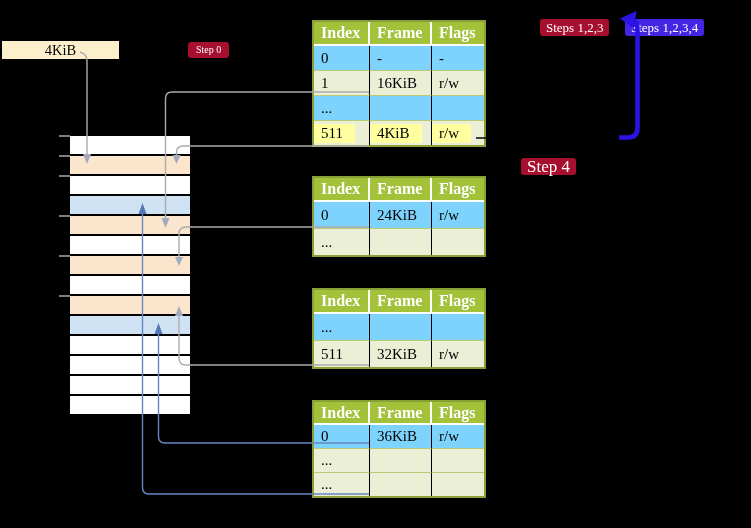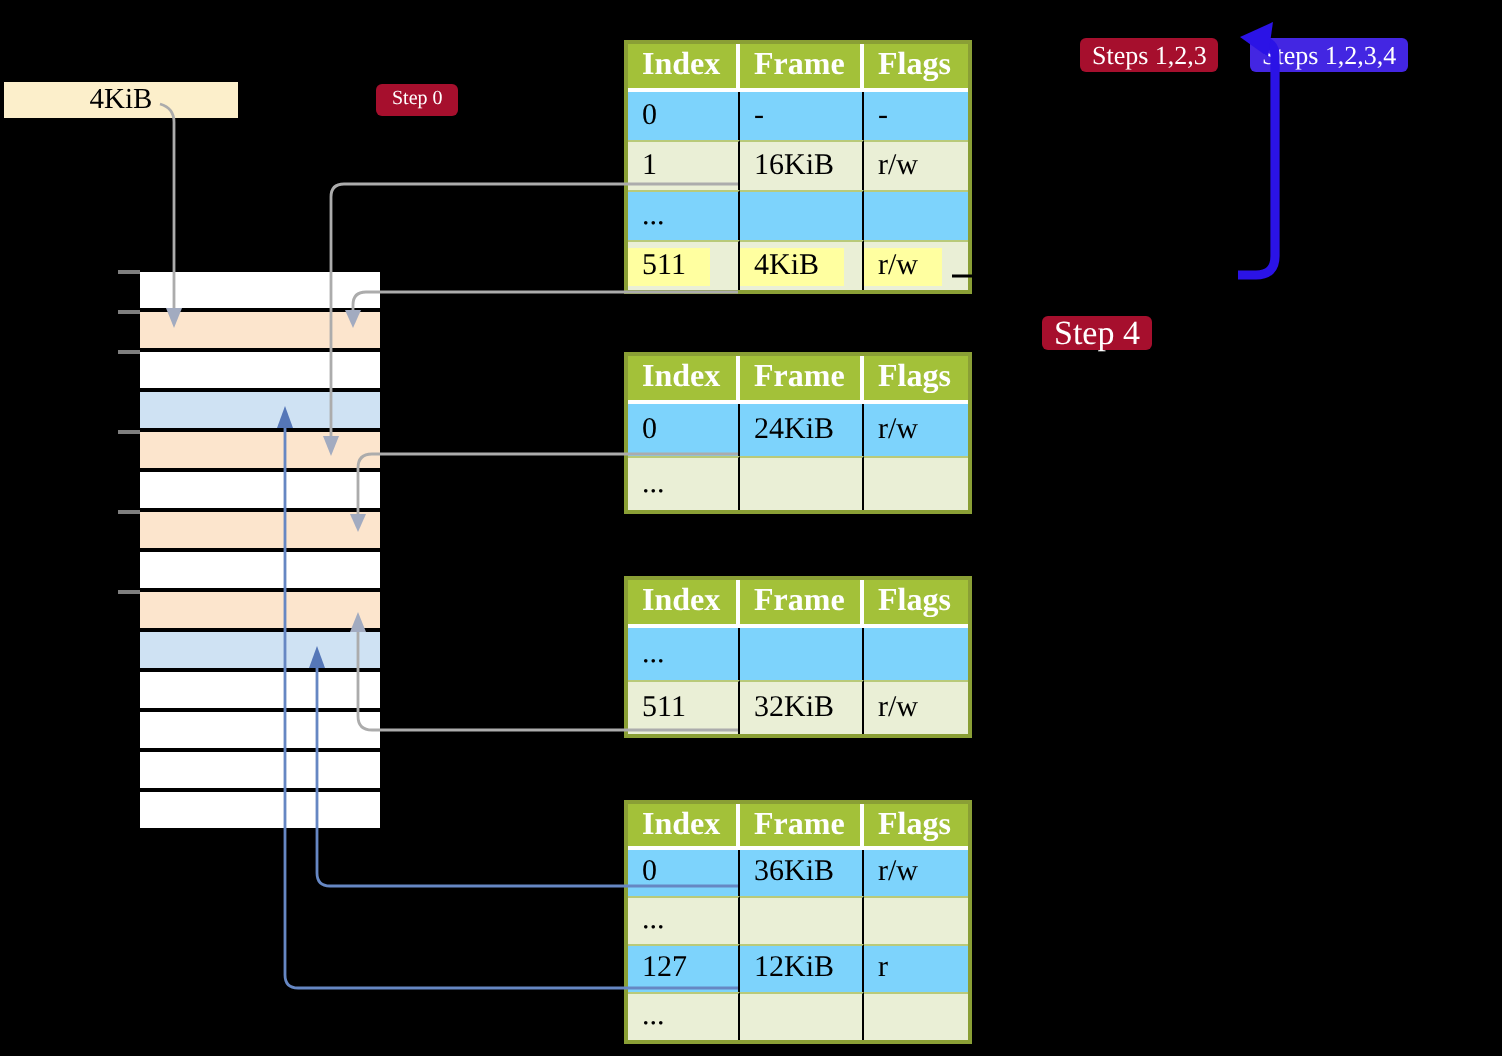--- a/index.html
+++ b/index.html
@@ -195,25 +195,20 @@
       <tr>
         <td>0</td>
         <td>36KiB</td>
         <td>r/w</td>
       </tr>
       <tr class="alt">
         <td>...</td>
         <td></td>
         <td></td>
       </tr>
-      <tr>
-        <td>127</td>
-        <td>12KiB</td>
-        <td>r</td>
-      </tr>
       <tr class="alt">
         <td>...</td>
         <td></td>
         <td></td>
       </tr>
     </tbody>
   </table>
 
   <svg class="overlay" width="751" height="528" viewBox="0 0 751 528">
 

